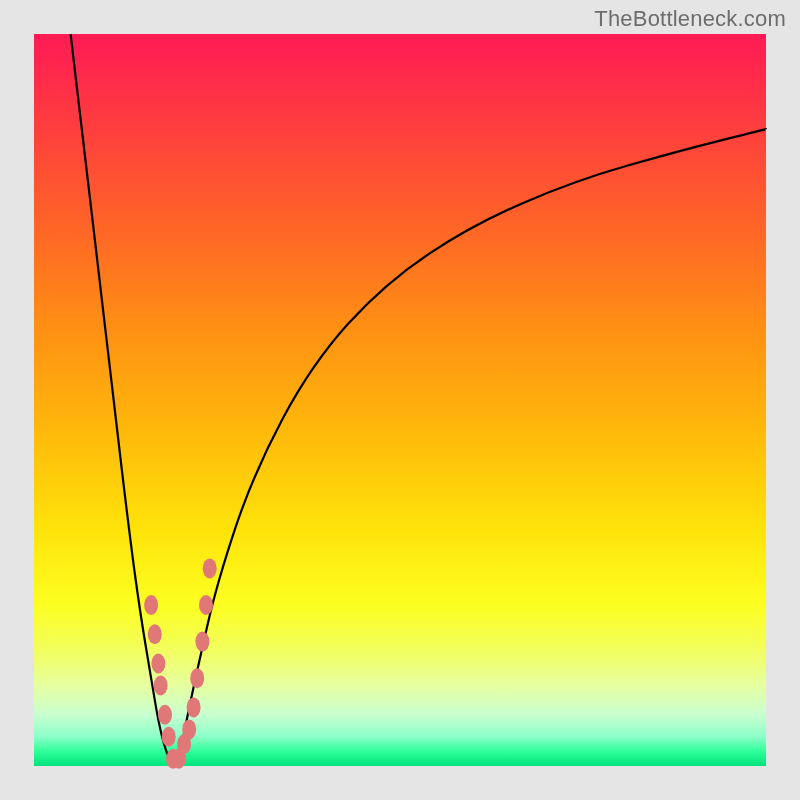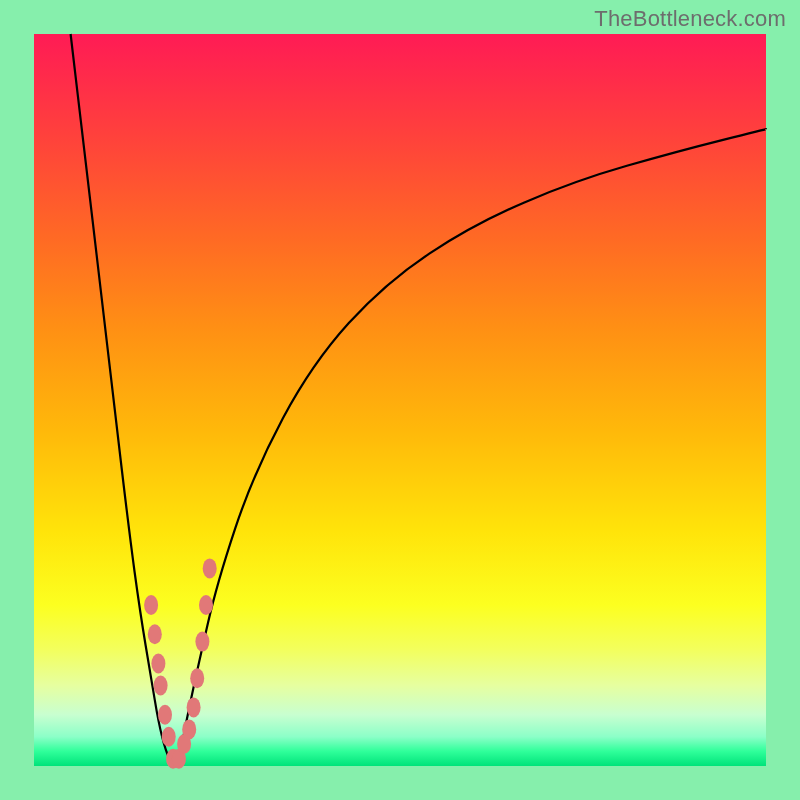--- a/index.html
+++ b/index.html
@@ -8,21 +8,21 @@
     width: 800px;
     height: 800px;
     overflow: hidden;
     background: #000;
     font-family: Arial, Helvetica, sans-serif;
   }
   .frame {
     position: absolute;
     left: 0; top: 0;
     width: 800px; height: 800px;
-    background: #86efac;
+    background: #e5e5e5;
   }
   .plot-area {
     position: absolute;
     left: 34px;
     top: 34px;
     width: 732px;
     height: 732px;
     
     background: linear-gradient(
       to bottom,

